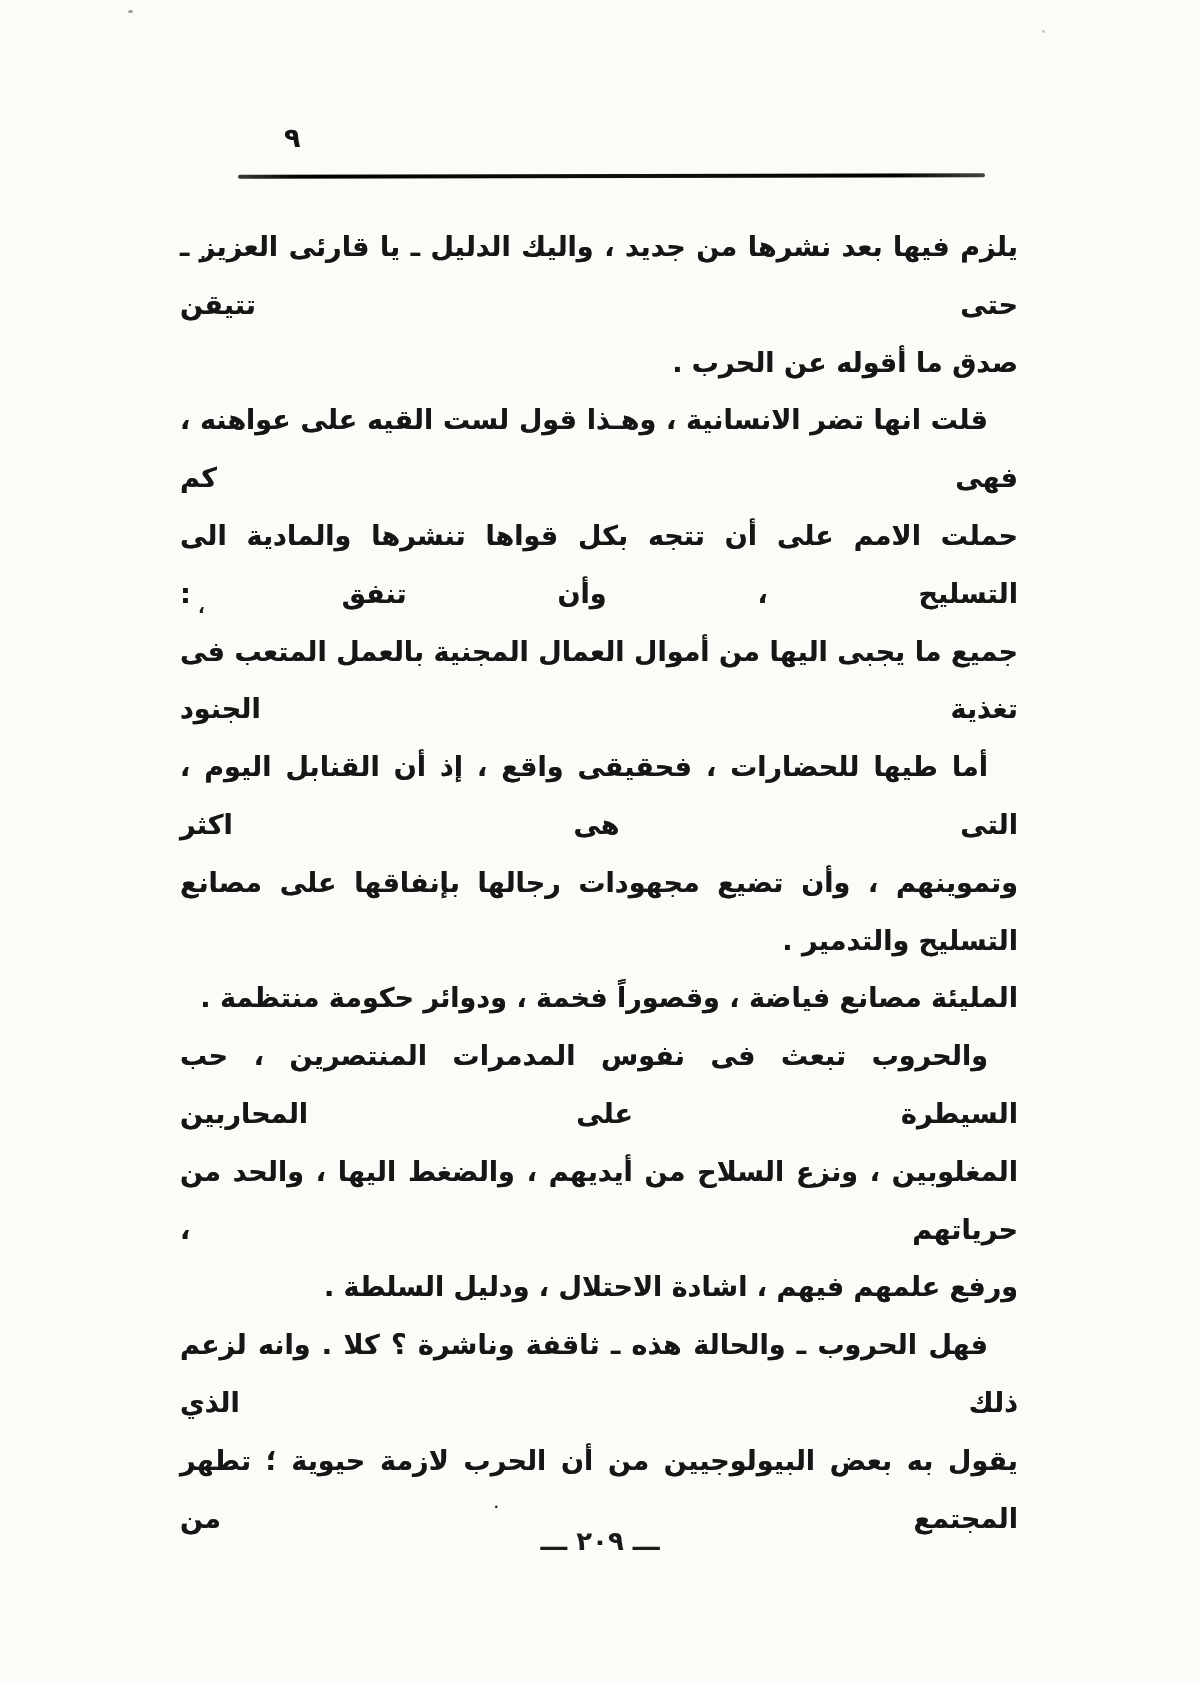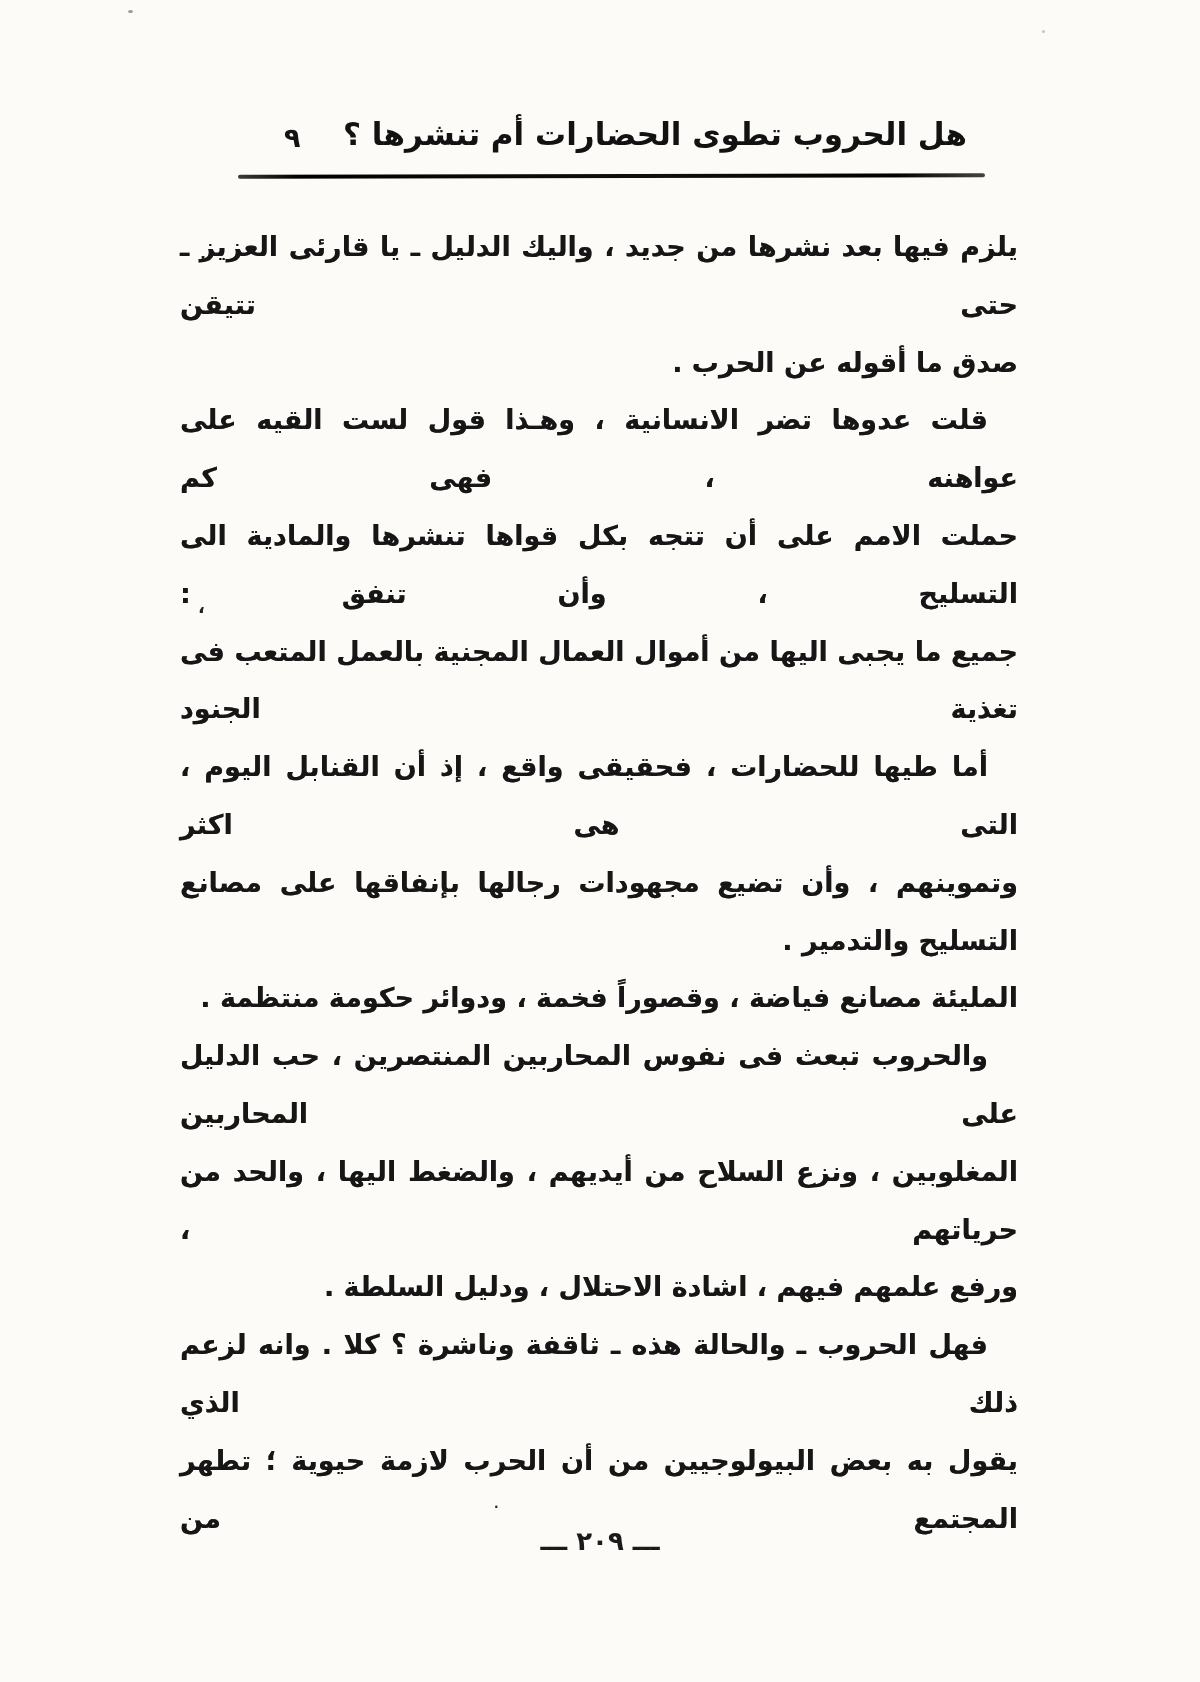--- a/index.html
+++ b/index.html
@@ -55,34 +55,33 @@
   .s1 { top:10px; left:128px; width:5px; height:3px; }
   .s2 { top:30px; left:1042px; width:3px; height:3px; opacity:.3; }
 </style>
 </head>
 <body>
 
 <div class="page">
 
   <div class="hdr-pagenum">٩</div>
 
-  <div class="hdr-title">هل الحروب تطوى الحضارات أم تنشرها ؟</div>
 
   <div class="hdr-rule"></div>
 
   <div class="body-text">
     <div class="line">يلزم فيها بعد نشرها من جديد ، واليك الدليل ـ يا قارئى العزيز ـ حتى تتيقن</div>
     <div class="line last">صدق ما أقوله عن الحرب .</div>
-    <div class="line indent">قلت عدوها تضر الانسانية ، وهـذا قول لست القيه على عواهنه ، فهى كم</div>
+    <div class="line indent">قلت انها تضر الانسانية ، وهـذا قول لست القيه على عواهنه ، فهى كم</div>
     <div class="line">حملت الامم على أن تتجه بكل قواها تنشرها والمادية الى التسليح ، وأن تنفق :</div>
     <div class="line">جميع ما يجبى اليها من أموال العمال المجنية بالعمل المتعب فى تغذية الجنود</div>
     <div class="line indent">أما طيها للحضارات ، فحقيقى واقع ، إذ أن القنابل اليوم ، التى هى اكثر</div>
     <div class="line last">وتموينهم ، وأن تضيع مجهودات رجالها بإنفاقها على مصانع التسليح والتدمير .</div>
     <div class="line last">المليئة مصانع فياضة ، وقصوراً فخمة ، ودوائر حكومة منتظمة .</div>
-    <div class="line indent">والحروب تبعث فى نفوس المحاربين المنتصرين ، حب الدليل على المحاربين</div>
+    <div class="line indent">والحروب تبعث فى نفوس المدمرات المنتصرين ، حب السيطرة على المحاربين</div>
     <div class="line">المغلوبين ، ونزع السلاح من أيديهم ، والضغط اليها ، والحد من حرياتهم ،</div>
     <div class="line last">ورفع علمهم فيهم ، اشادة الاحتلال ، ودليل السلطة .</div>
     <div class="line indent">فهل الحروب ـ والحالة هذه ـ ثاقفة وناشرة ؟ كلا . وانه لزعم ذلك الذي</div>
     <div class="line">يقول به بعض البيولوجيين من أن الحرب لازمة حيوية ؛ تطهر المجتمع من</div>
 
   </div>
 
   <div class="footer-pagenum">ـــ ٢٠٩ ـــ</div>
 
   <span class="artifact a1">·</span>

